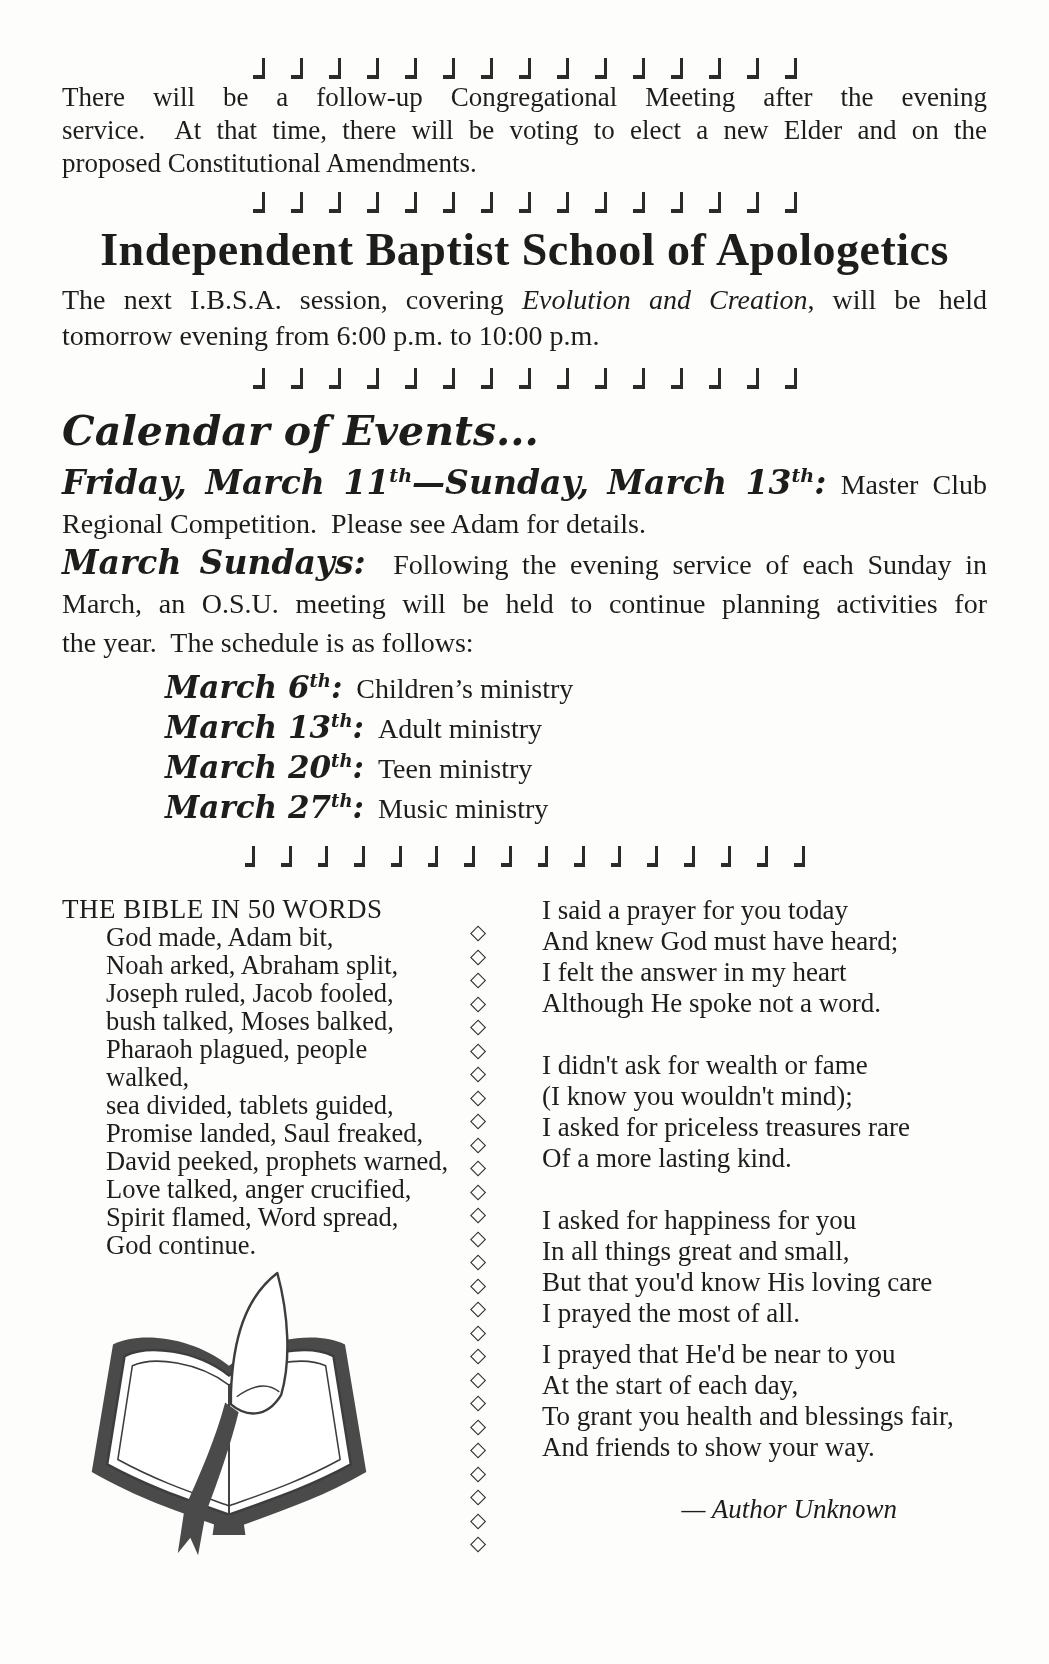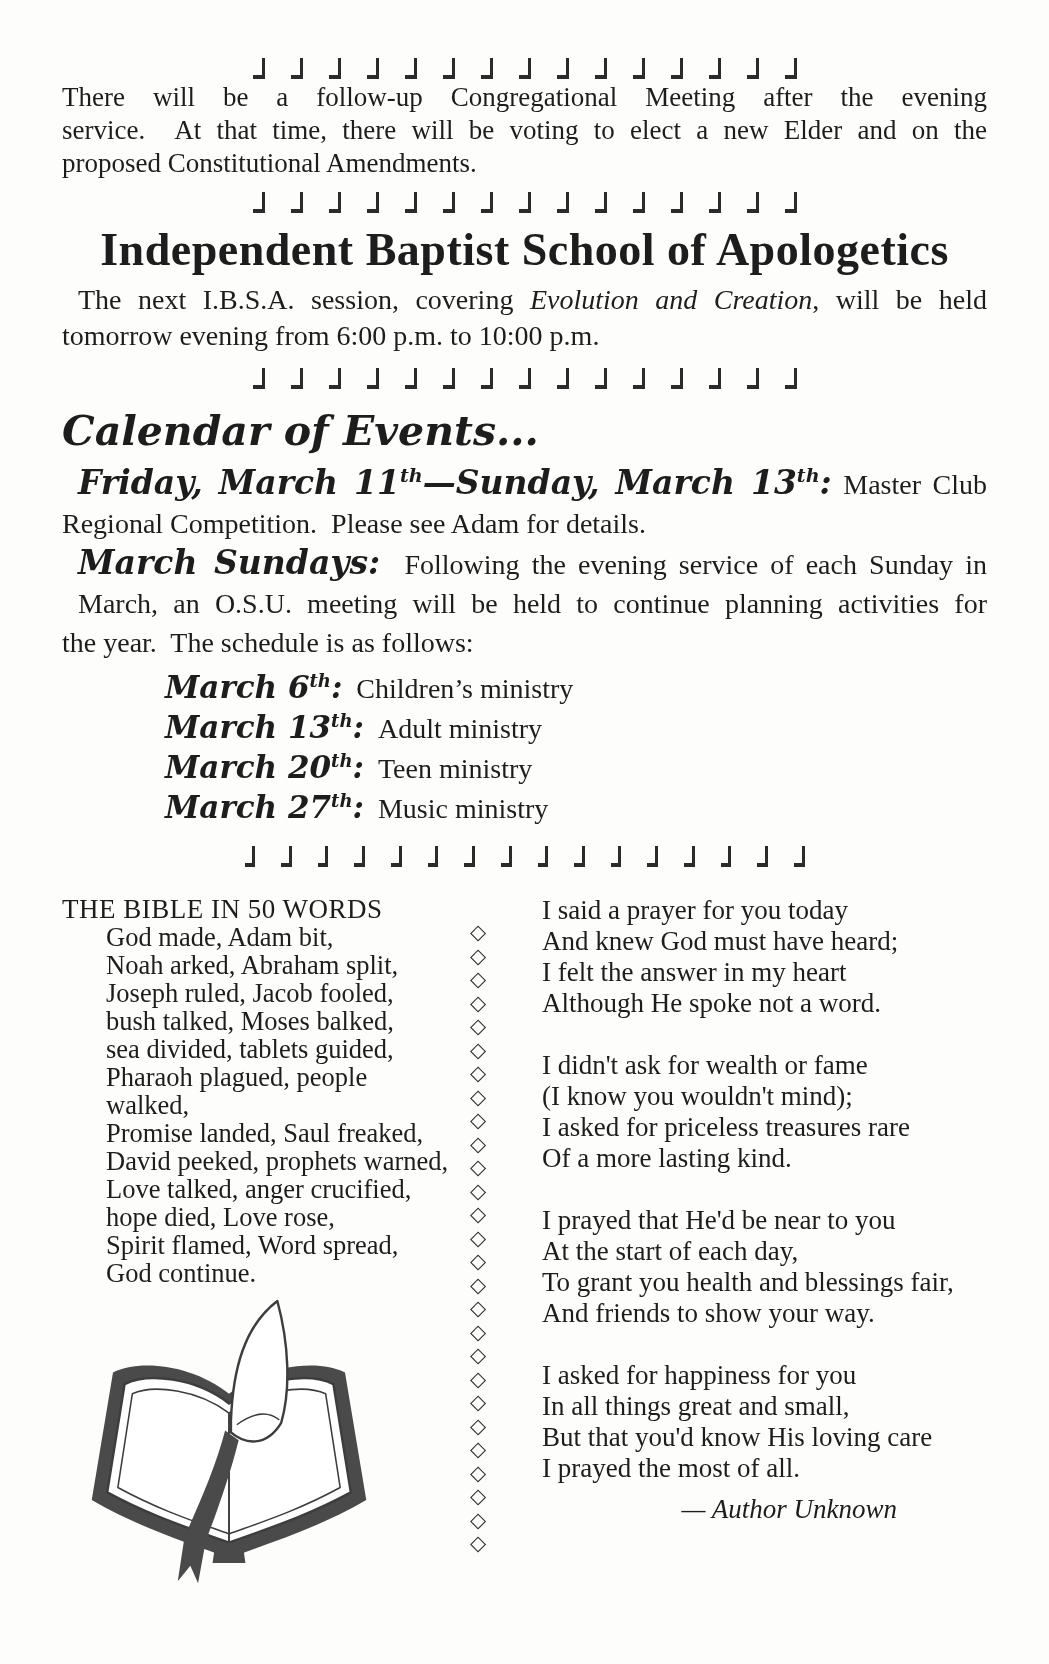--- a/index.html
+++ b/index.html
@@ -19,21 +19,21 @@
         border-right:3px solid #2b2b2b;border-bottom:4px solid #2b2b2b;}
   
   .h-main{font-weight:bold;font-size:38px;text-align:center;margin:8px 0 6px 0;letter-spacing:.5px;}
   .script{font-family:"DejaVu Serif",serif;font-style:italic;font-weight:bold;}
   .h-script{font-size:41px;margin:16px 0 8px 0;}
   sup.sc{font-size:58%;vertical-align:super;line-height:0;}
   
   .para{font-size:27px;line-height:33px;}
   .line{white-space:pre-wrap;}
   .jlines > .line:not(:last-child){text-align:justify;text-align-last:justify;}
-  .jl{text-align:justify;text-align-last:justify;margin-left:16px;}
+  .jl{text-align:justify;text-align-last:justify;}
   .event-lead{font-size:33px;}
   .schedule{margin:6px 0 0 103px;}
   .schedule-row{font-size:28px;line-height:39px;}
   .schedule-row .script{font-size:31px;}
   .schedule-label{padding-left:14px;text-align:center;}
   
   .cols{display:flex;margin-top:26px;}
   .col-left{width:390px;}
   .col-divider{width:52px;display:flex;flex-direction:column;align-items:center;padding-top:26px;}
   .diamond{font-size:21px;line-height:23.5px;color:#2f2f2f;font-family:"DejaVu Sans",sans-serif;}
@@ -160,26 +160,25 @@
 
   <div class="cols">
 
     <div class="col-left">
       <div class="bible-title">THE BIBLE IN 50 WORDS</div>
       <div class="bible-lines">
           <div class="line">God made, Adam bit,</div>
           <div class="line">Noah arked, Abraham split,</div>
           <div class="line">Joseph ruled, Jacob fooled,</div>
           <div class="line">bush talked, Moses balked,</div>
+          <div class="line">Pharaoh plagued, people walked,</div>
           <div class="line">sea divided, tablets guided,</div>
-          <div class="line">Pharaoh plagued, people walked,</div>
           <div class="line">Promise landed, Saul freaked,</div>
           <div class="line">David peeked, prophets warned,</div>
           <div class="line">Love talked, anger crucified,</div>
-          <div class="line">hope died, Love rose,</div>
           <div class="line">Spirit flamed, Word spread,</div>
           <div class="line">God continue.</div>
         </div>
 
       <div class="book-wrap">
         <svg viewBox="0 0 300 310" width="290" height="300">
           <g stroke-linejoin="round">
             <path d="M150 102 C112 72 58 66 30 80 L8 212 C60 242 108 256 150 272 C192 256 240 242 292 212 L270 80 C242 66 188 72 150 102 Z" fill="#4a4a4a"></path>
             <path d="M150 112 C115 85 66 80 42 92 L24 204 C72 230 112 242 150 256 C188 242 228 230 276 204 L258 92 C234 80 185 85 150 112 Z" fill="#ffffff" stroke="#3d3d3d" stroke-width="2.5"></path>
             <path d="M150 122 C118 98 72 92 50 102 L35 199 C79 223 117 235 150 247" fill="none" stroke="#3d3d3d" stroke-width="1.6"></path>
@@ -230,31 +229,31 @@
           <div class="line">And knew God must have heard;</div>
           <div class="line">I felt the answer in my heart</div>
           <div class="line">Although He spoke not a word.</div>
         </div>
       <div class="stanza">
           <div class="line">I didn't ask for wealth or fame</div>
           <div class="line">(I know you wouldn't mind);</div>
           <div class="line">I asked for priceless treasures rare</div>
           <div class="line">Of a more lasting kind.</div>
         </div>
+      <div class="stanza" style="margin-bottom:10px;">
+          <div class="line">I asked for happiness for you</div>
+          <div class="line">In all things great and small,</div>
+          <div class="line">But that you'd know His loving care</div>
+          <div class="line">I prayed the most of all.</div>
+        </div>
       <div class="stanza">
           <div class="line">I prayed that He'd be near to you</div>
           <div class="line">At the start of each day,</div>
           <div class="line">To grant you health and blessings fair,</div>
           <div class="line">And friends to show your way.</div>
         </div>
-      <div class="stanza" style="margin-bottom:10px;">
-          <div class="line">I asked for happiness for you</div>
-          <div class="line">In all things great and small,</div>
-          <div class="line">But that you'd know His loving care</div>
-          <div class="line">I prayed the most of all.</div>
-        </div>
       <div class="attribution">— Author Unknown</div>
     </div>
   </div>
 
   <div class="note-row bottom-notes"></div>
 
 </div>
 
 </body></html>

